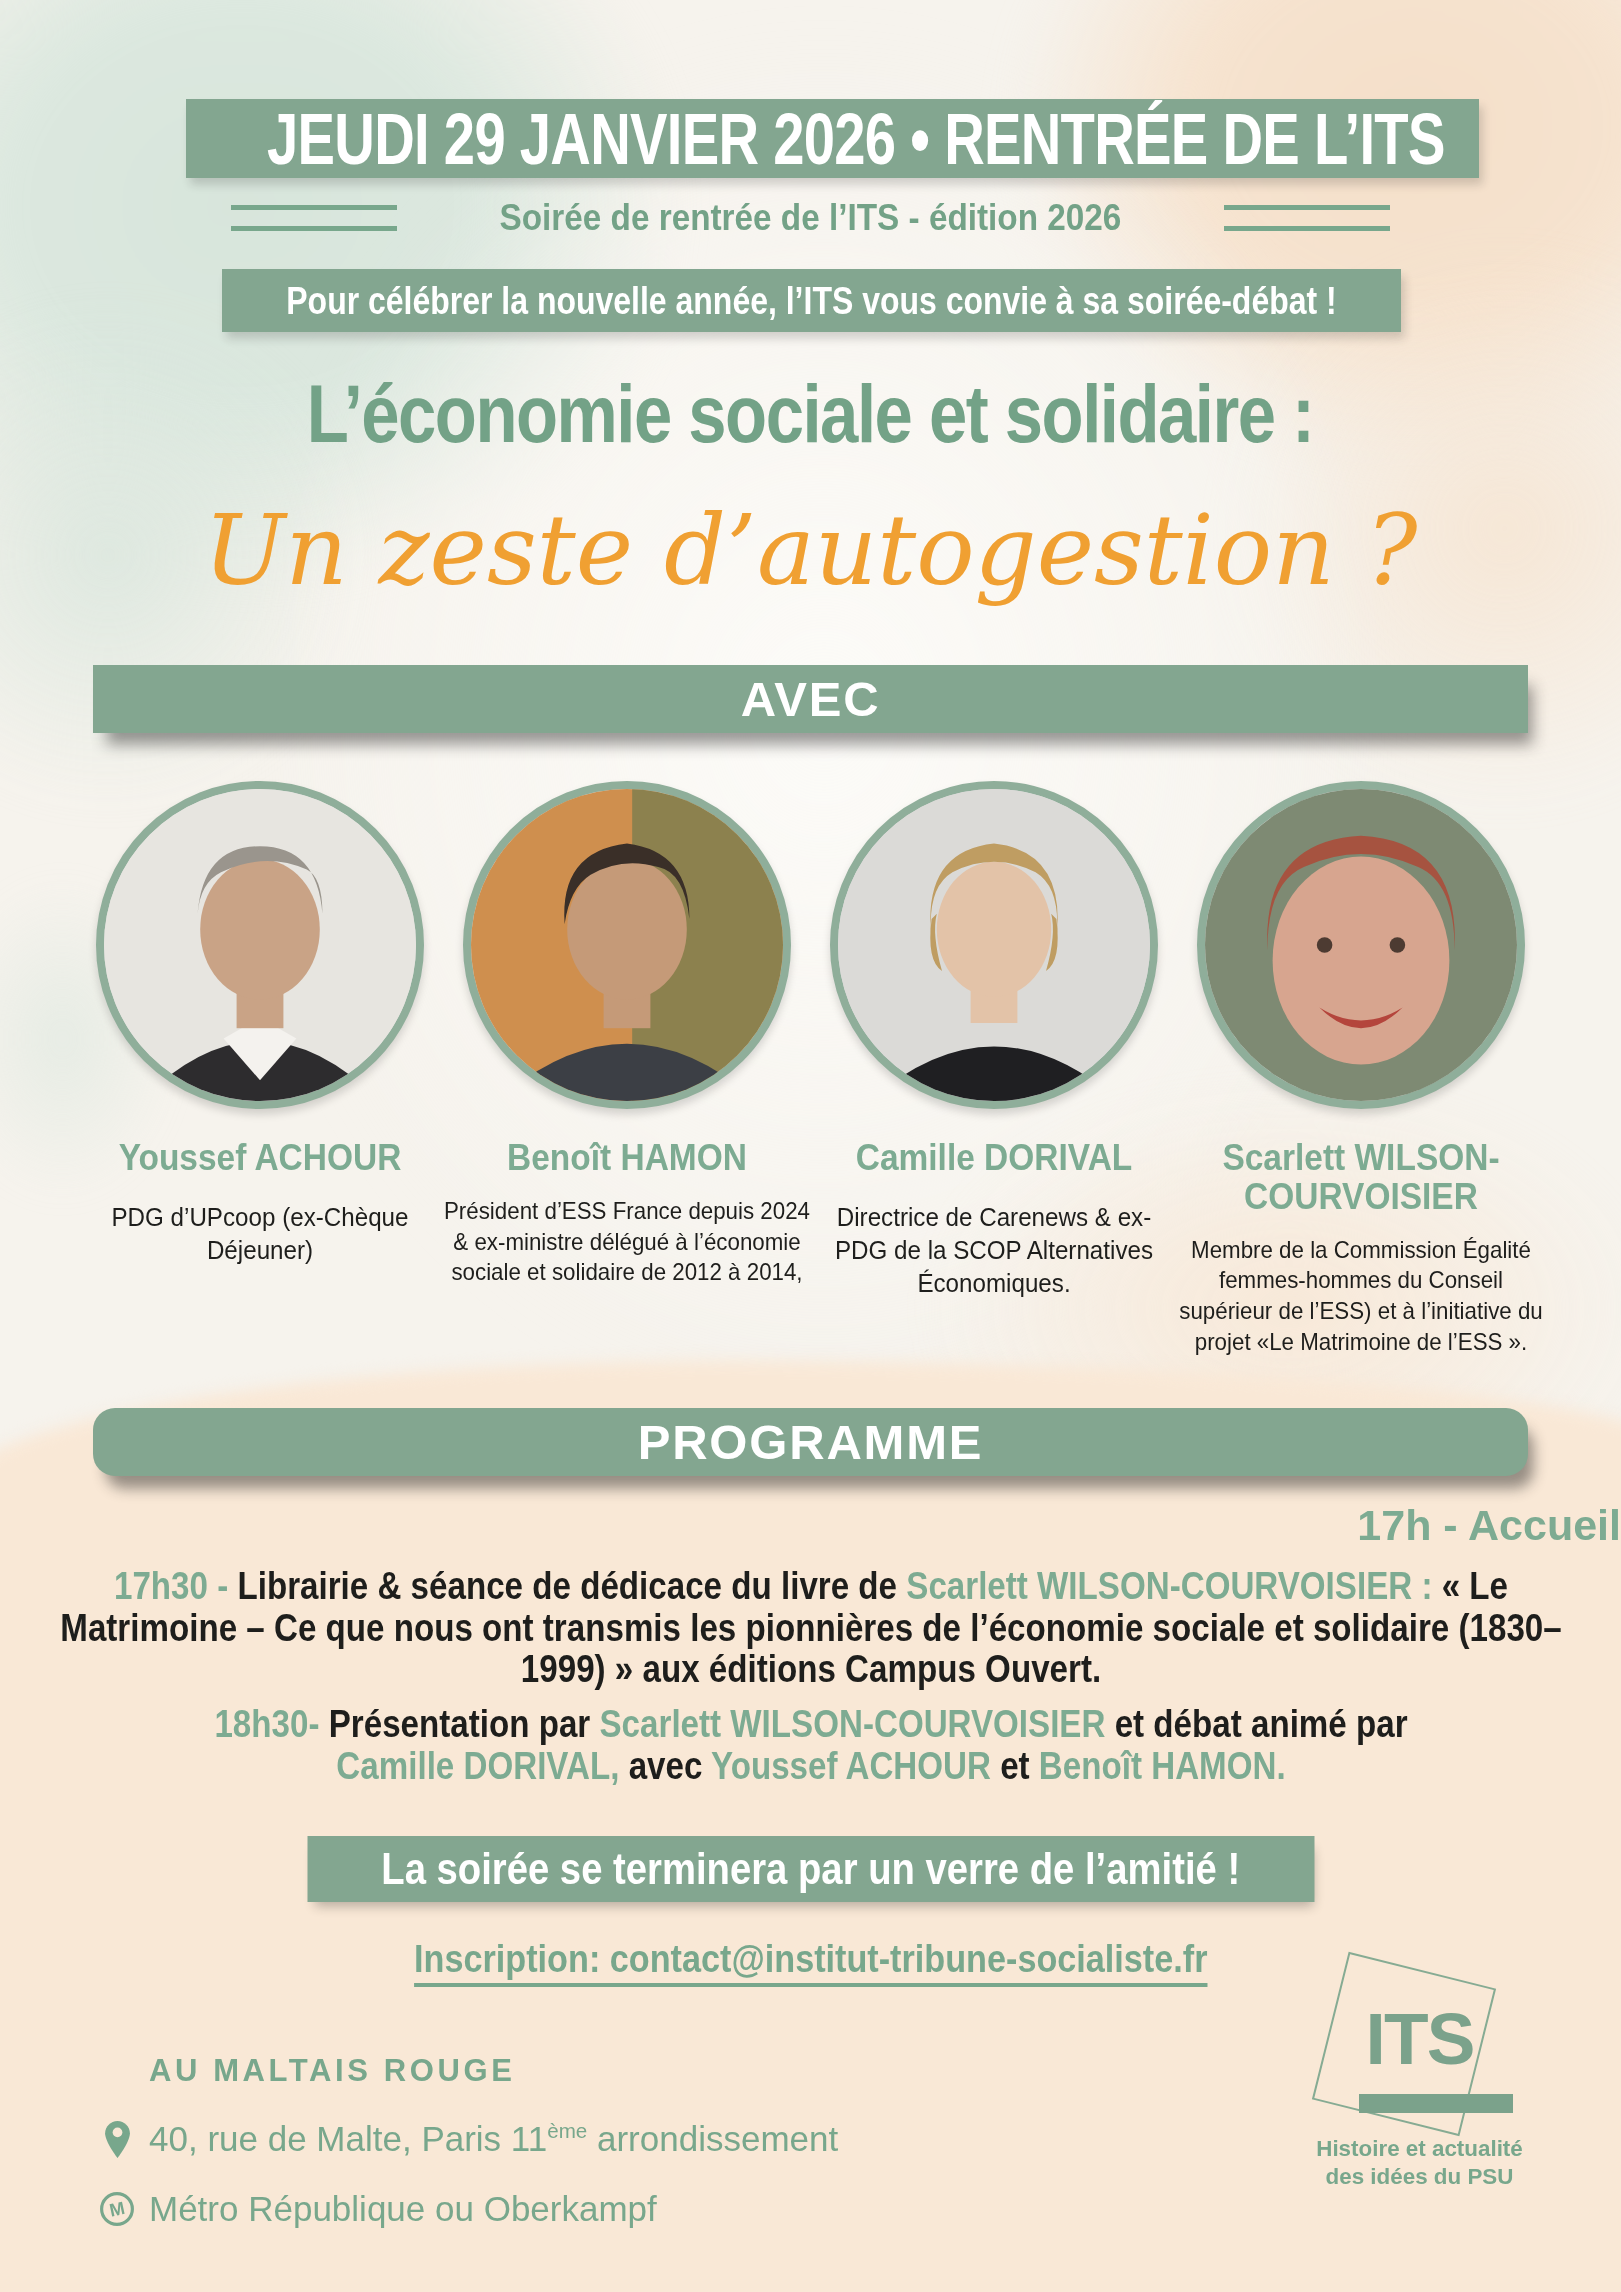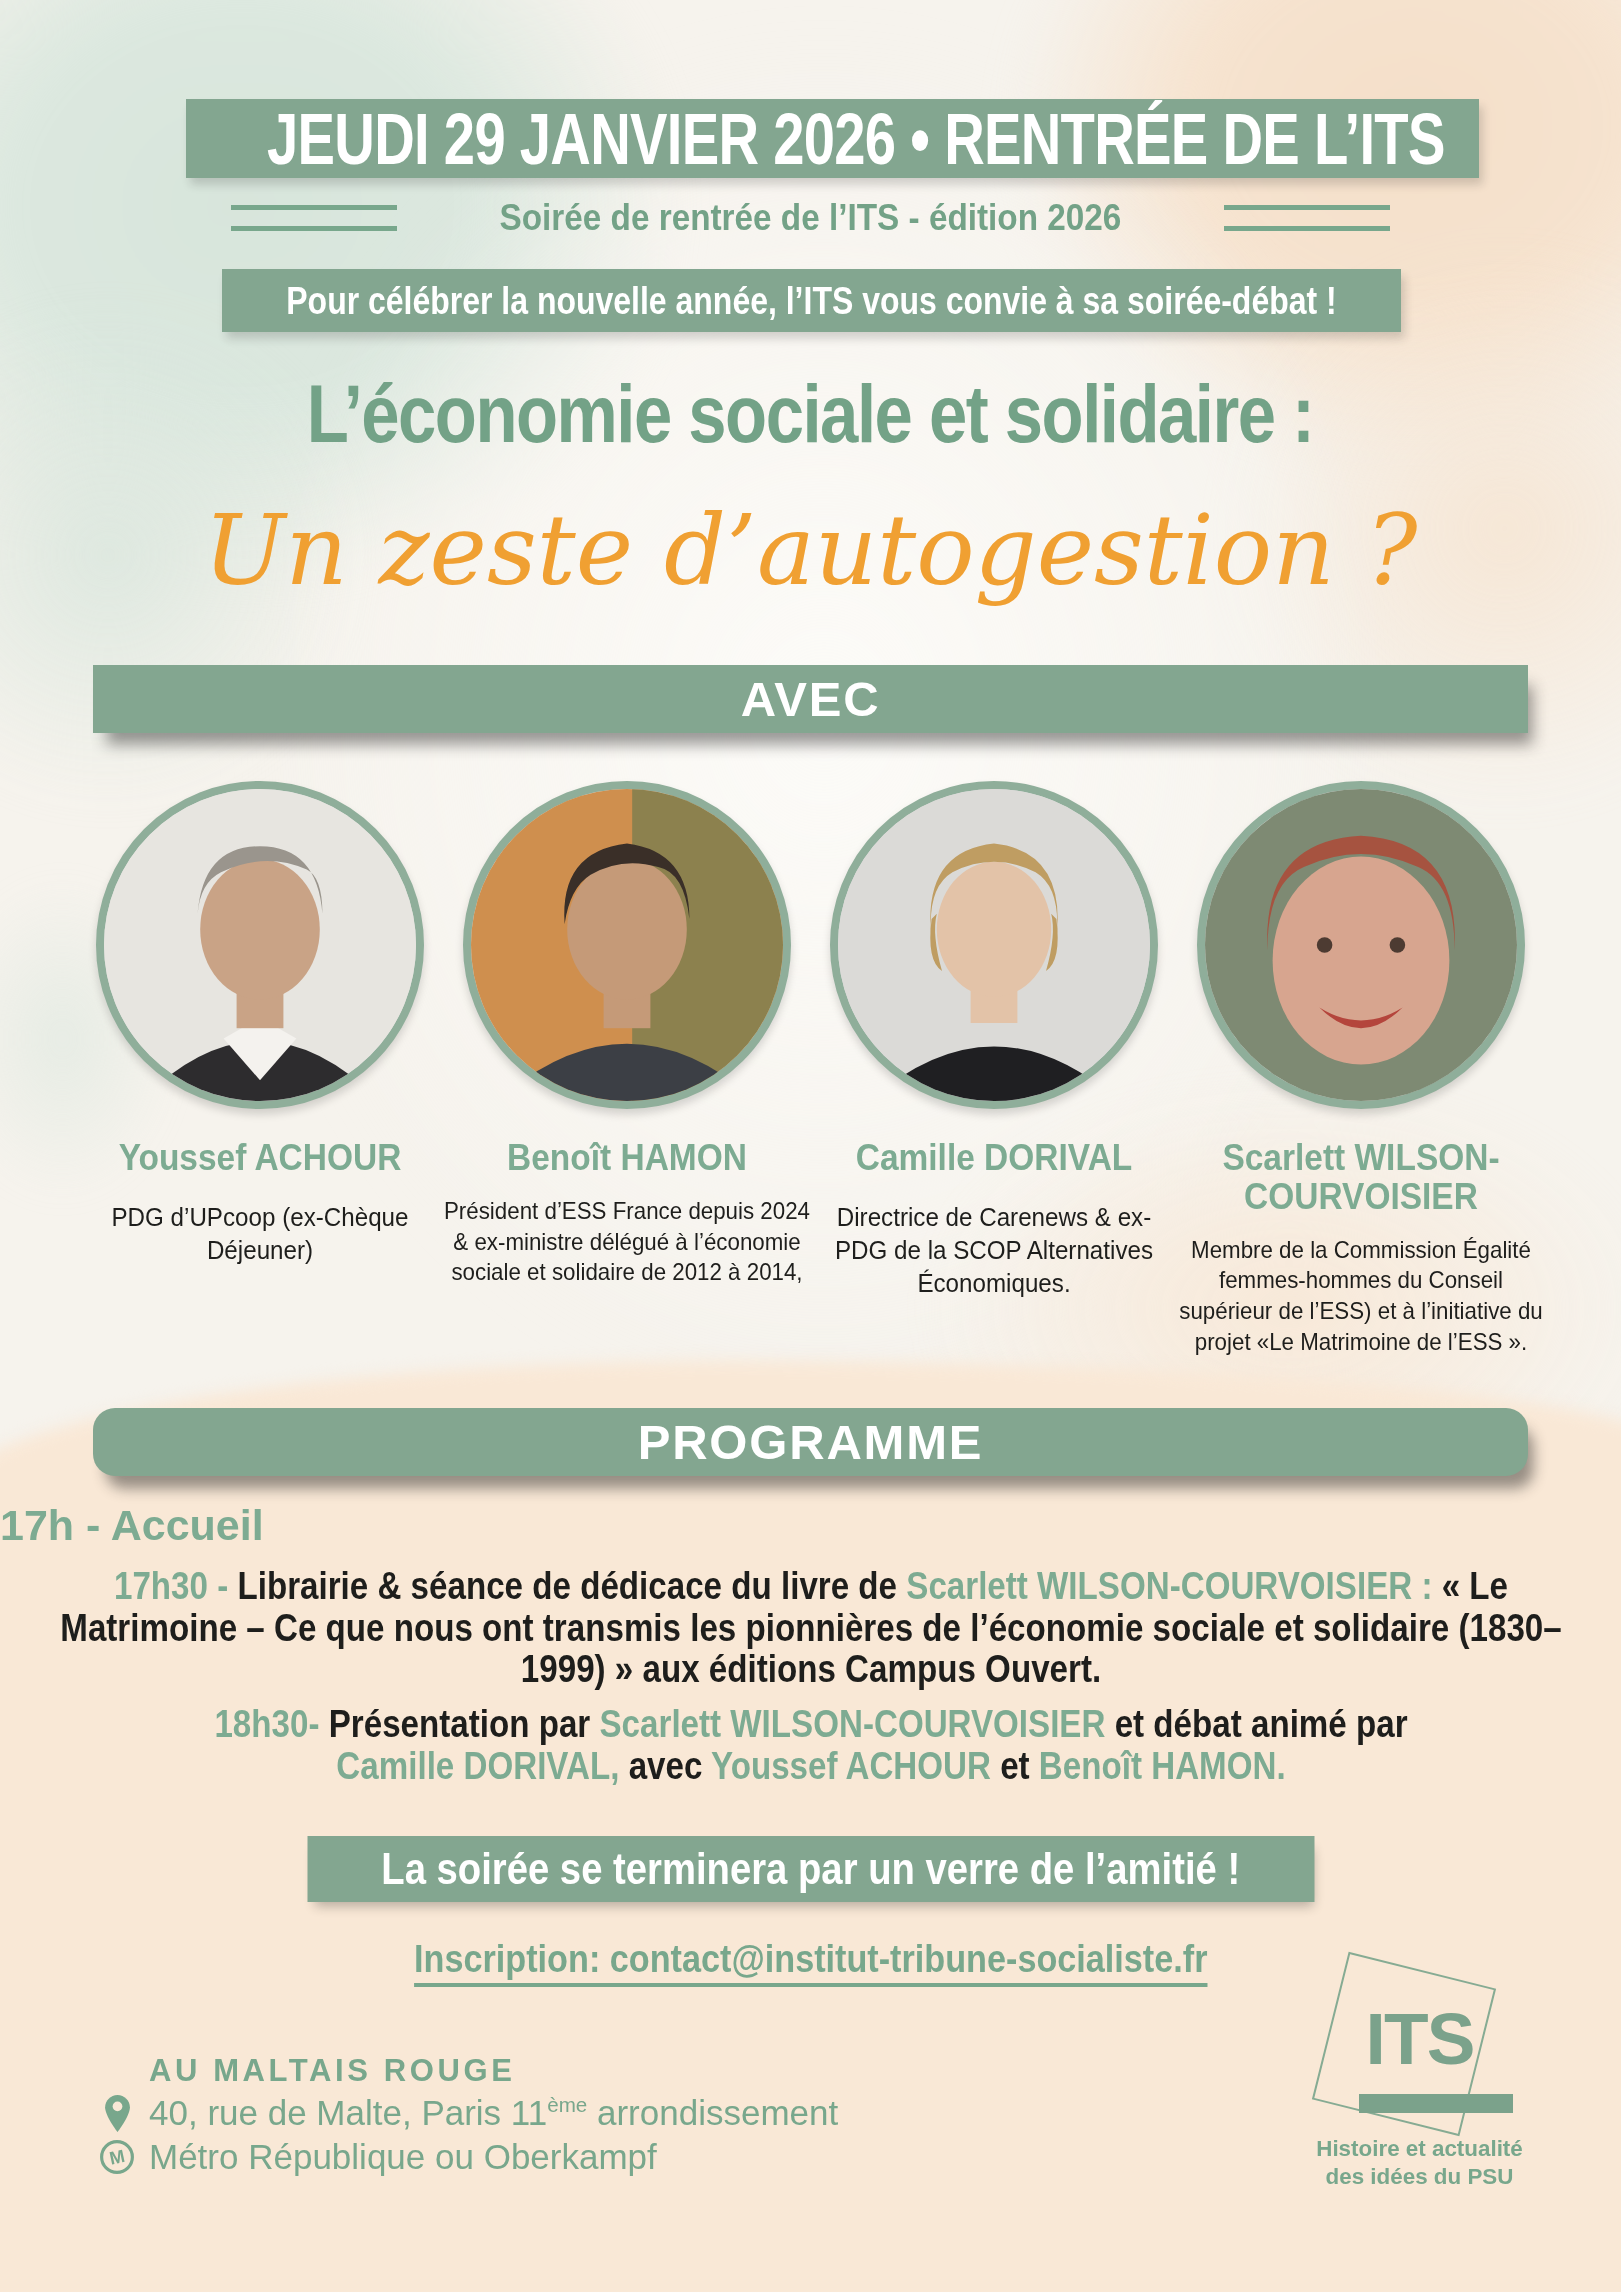--- a/index.html
+++ b/index.html
@@ -83,39 +83,39 @@
   .speaker-inner{width:394px;margin-left:-13.4px;transform:scaleX(.93);transform-origin:center;}
   .photo{width:312px;height:312px;border-radius:50%;border:8px solid var(--photo-border);
     margin:0 auto;overflow:hidden;box-shadow:0 5.4px 9px rgba(0,0,0,.15);background:#ddd;}
   .photo svg{display:block;width:100%;height:100%;}
   .sp-name{margin-top:30px;font-size:36px;font-weight:bold;color:#7dab92;line-height:1.08;}
   .sp-bio{margin-top:23px;font-size:26px;font-weight:500;color:var(--dark);line-height:1.28;}
   .sp-bio.small{font-size:24px;margin-top:18px;}
   
   .programme-band{left:93px;top:1408px;width:1435px;height:68px;
     font-size:49px;font-weight:bold;letter-spacing:1.8px;border-radius:22px;}
-  .accueil{position:absolute;left:0;top:1501px;width:100%;text-align:left;z-index:2;
+  .accueil{position:absolute;left:0;top:1501px;width:100%;text-align:right;z-index:2;
     color:#7dab92;font-size:43px;font-weight:bold;}
   .prog-para{position:absolute;left:50%;width:1773px;z-index:2;
     transform:translateX(-50%) scaleX(.85);transform-origin:center;
     text-align:center;font-size:39px;font-weight:600;line-height:1.07;color:var(--dark);}
   .p1{top:1565px;}
   .p2{top:1703px;}
   .g{color:#7dab92;}
   .t{color:#7dab92;font-weight:700;}
   
   .verre-band{left:50%;top:1836px;width:1007px;height:66px;transform:translateX(-50%);
     font-size:45px;font-weight:600;box-shadow:3.6px 9px 10.7px -3.6px rgba(30,30,30,.3);}
   .inscription{position:absolute;left:0;top:1938px;width:100%;text-align:center;z-index:2;
     color:var(--green);font-size:38px;font-weight:bold;}
   .inscription .u{text-decoration:underline;text-decoration-thickness:3.6px;text-underline-offset:10.7px;}
   
   .venue{position:absolute;left:85px;top:2053px;z-index:2;color:var(--green);}
   .venue-name{margin-left:64px;font-size:31px;font-weight:700;letter-spacing:3.6px;}
-  .venue-row{display:flex;align-items:center;margin-top:4px;}
+  .venue-row{display:flex;align-items:center;margin-top:30px;}
   .icon-col{width:64px;display:flex;justify-content:center;}
   .venue-text{font-size:35px;font-weight:500;}
   .venue-text sup{font-size:20.6px;}
   
   .its-logo{position:absolute;left:1303px;top:1961px;width:233px;height:233px;z-index:2;}
   .its-diamond{position:absolute;left:25px;top:7.2px;width:148px;height:148px;
     border:2.7px solid #86ab93;transform:rotate(14deg);}
   .its-text{position:absolute;left:0;top:36px;width:100%;text-align:center;
     font-size:73px;font-weight:800;letter-spacing:-1.8px;color:#7ba28b;}
   .its-bar{position:absolute;left:56px;top:133px;width:154px;height:19px;background:#7ba28b;}

